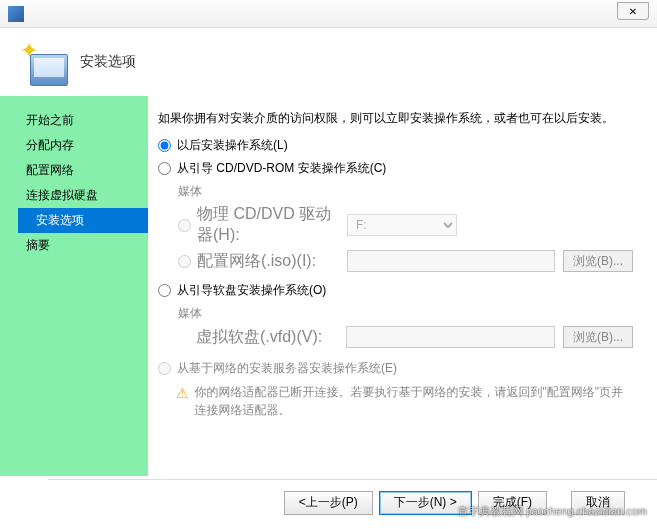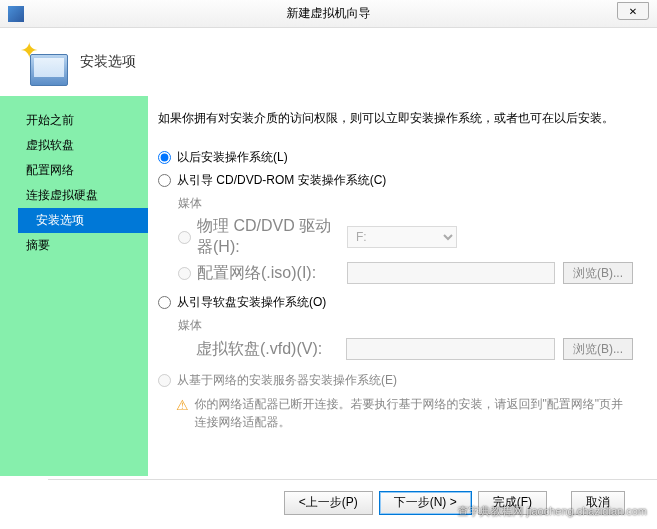--- a/index.html
+++ b/index.html
@@ -17,21 +17,21 @@
     .wizard-icon .star { position: absolute; top: 0; left: 0; color: #f5c518; font-size: 22px; }
     .header-title { font-size: 14px; color: #333; }
     
     .content { display: flex; height: 380px; }
     
     .sidebar { width: 148px; padding: 12px 0 0 18px; background: #86efac; }
     .sidebar-item { padding: 4px 8px; font-size: 12px; color: #000; cursor: default; }
     .sidebar-item.active { background: #0078d7; color: #fff; padding-left: 18px; }
     
     .main { flex: 1; padding: 14px 24px 0 10px; }
-    .intro { font-size: 12px; margin-bottom: 22px; }
+    .intro { font-size: 12px; margin-bottom: 10px; }
     
     .radio-row { display: flex; align-items: center; margin: 6px 0; }
     .radio-row input[type=radio] { margin-right: 6px; }
     .radio-row.disabled { color: #888; }
     
     .sub-group { margin-left: 20px; margin-bottom: 8px; }
     .sub-label { color: #888; font-size: 12px; margin: 4px 0 4px 0; display: block; }
     
     .field-row { display: flex; align-items: center; margin: 4px 0; }
     .field-row input[type=radio] { margin-right: 6px; }
@@ -49,36 +49,35 @@
     .footer button.primary { border-color: #0078d7; box-shadow: 0 0 0 1px #90c8f6 inset; }
     .footer .cancel { margin-left: 18px; }
     
     .watermark { position: absolute; right: 10px; bottom: 10px; color: rgba(255,255,255,.75); font-size: 11px; text-shadow: 0 0 2px #000; pointer-events: none; }
   </style>
 </head>
 <body>
 
 <div class="titlebar">
   <div class="titlebar-icon"></div>
-  <div class="titlebar-title">新建虚拟机向导</div>
   <div class="close-btn">✕</div>
 </div>
 
 <div class="header">
   <div class="wizard-icon">
     <div class="monitor"></div>
     <div class="star">✦</div>
   </div>
   <div class="header-title">安装选项</div>
 </div>
 
 <div class="content">
   <div class="sidebar">
     <div class="sidebar-item">开始之前</div>
-    <div class="sidebar-item">虚拟软盘</div>
+    <div class="sidebar-item">分配内存</div>
     <div class="sidebar-item">配置网络</div>
     <div class="sidebar-item">连接虚拟硬盘</div>
     <div class="sidebar-item active">安装选项</div>
     <div class="sidebar-item">摘要</div>
   </div>
 
   <div class="main">
     <div class="intro">如果你拥有对安装介质的访问权限，则可以立即安装操作系统，或者也可在以后安装。</div>
 
     <label class="radio-row">

